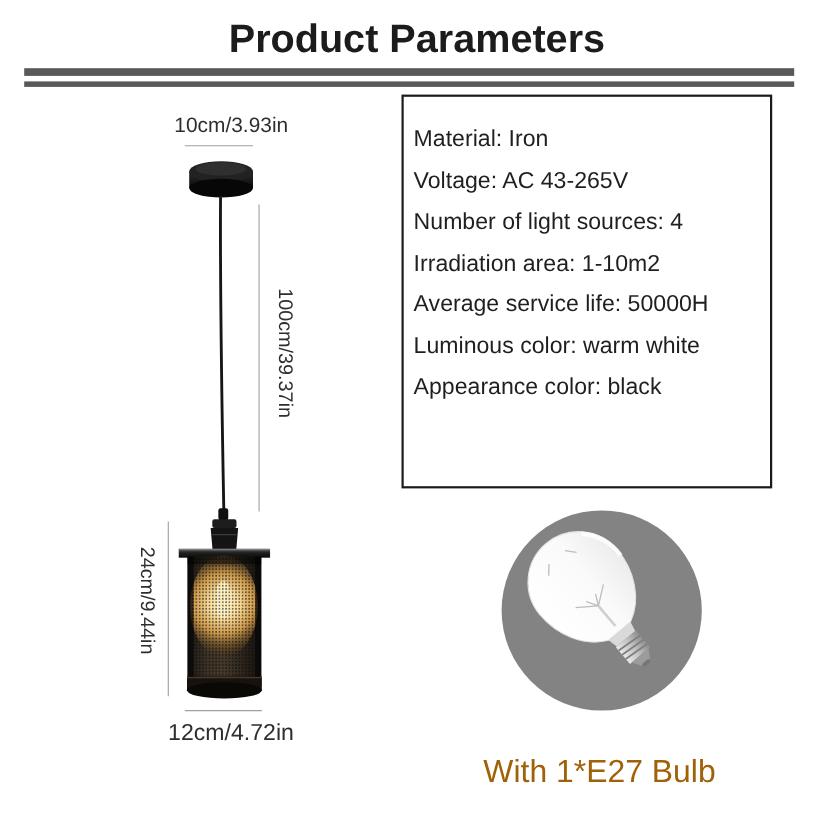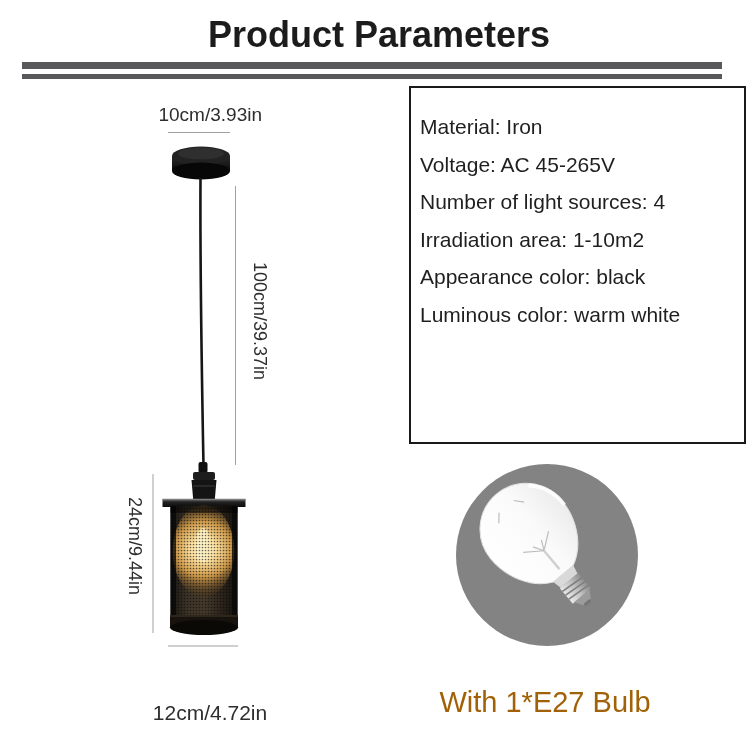--- a/index.html
+++ b/index.html
@@ -14,27 +14,26 @@
   .bar { position:absolute; left:22px; width:700px; background:#59595b; }
   .bar1 { top:62px; height:7px; }
   .bar2 { top:74px; height:5px; }
 
   .lamp-svg { position:absolute; left:100px; top:125px; width:200px; height:560px; }
 
   .dim { position:absolute; color:#2e2e2e; white-space:nowrap; }
   .dim-top    { left:140px; top:104px; width:122px; text-align:right; font-size:19px; }
   .dim-cord   { left:259px; top:321px; transform:translate(-50%,-50%) rotate(90deg); font-size:18px; }
   .dim-height { left:134px; top:546px; transform:translate(-50%,-50%) rotate(90deg); font-size:18px; }
-  .dim-width  { left:140px; top:655px; width:140px; text-align:center; font-size:21px;margin-top:46px; }
+  .dim-width  { left:140px; top:655px; width:140px; text-align:center; font-size:21px; }
 
   .spec-box {
     position:absolute; left:365px; top:86px; width:337px; height:358px;
     border:2px solid #1a1a1a; box-sizing:border-box;
     padding:20px 8px 0 9px;
-    margin-left:44px;
   }
   .spec-line { font-size:21px; line-height:37.5px; color:#1f1f1f; }
 
   .bulb-svg { position:absolute; left:440px; top:448px; width:214px; height:214px; }
 
   .bulb-note {
     position:absolute; left:380px; top:686px; width:330px; text-align:center;
     font-size:29px; color:#a16207;
   }
 </style>
@@ -122,25 +121,26 @@
     </g>
   </svg>
 
   <div class="dim dim-top">10cm/3.93in</div>
   <div class="dim dim-cord">100cm/39.37in</div>
   <div class="dim dim-height">24cm/9.44in</div>
   <div class="dim dim-width">12cm/4.72in</div>
 
   <div class="spec-box">
     <div class="spec-line">Material: Iron</div>
-    <div class="spec-line">Voltage: AC 45-265V</div>
+    <div class="spec-line">Voltage: AC 43-265V</div>
     <div class="spec-line">Number of light sources: 4</div>
     <div class="spec-line">Irradiation area: 1-10m2</div>
+    <div class="spec-line">Average service life: 50000H</div>
+    <div class="spec-line">Luminous color: warm white</div>
     <div class="spec-line">Appearance color: black</div>
-    <div class="spec-line">Luminous color: warm white</div>
   </div>
 
   <svg class="bulb-svg" viewBox="0 0 214 214" xmlns="http://www.w3.org/2000/svg">
     <defs>
       <linearGradient id="glassGrad" x1="0" y1="0" x2="1" y2="0">
         <stop offset="0" stop-color="#ffffff"></stop>
           <stop offset="0.6" stop-color="#fafafa"></stop>
           <stop offset="1" stop-color="#ececec"></stop>
       </linearGradient>
       <linearGradient id="baseGrad" x1="0" y1="0" x2="1" y2="0">

